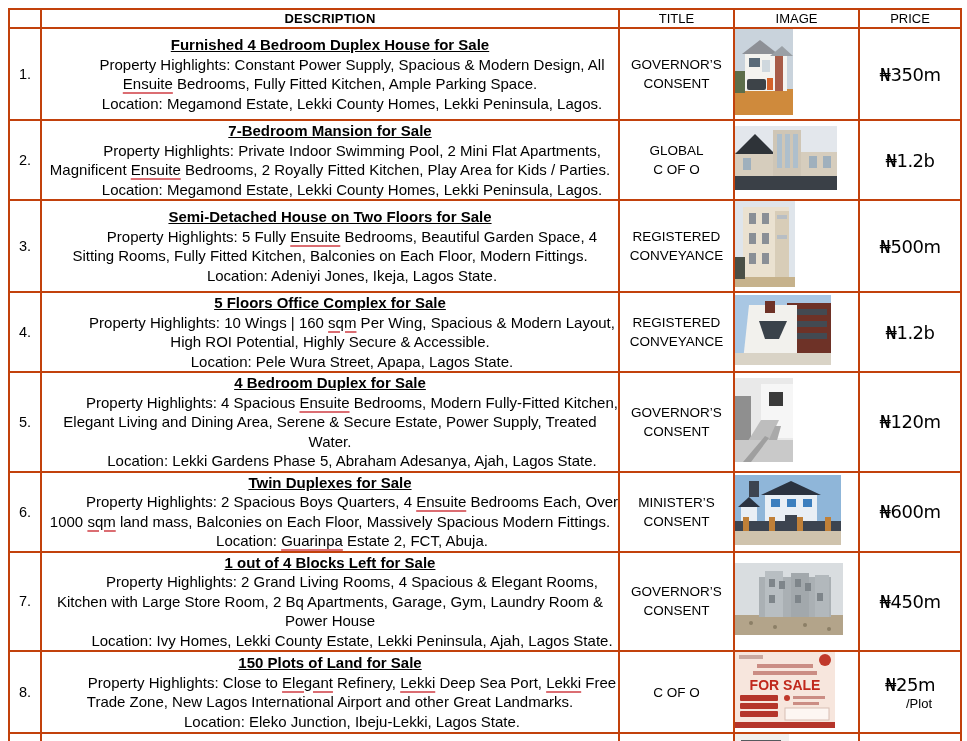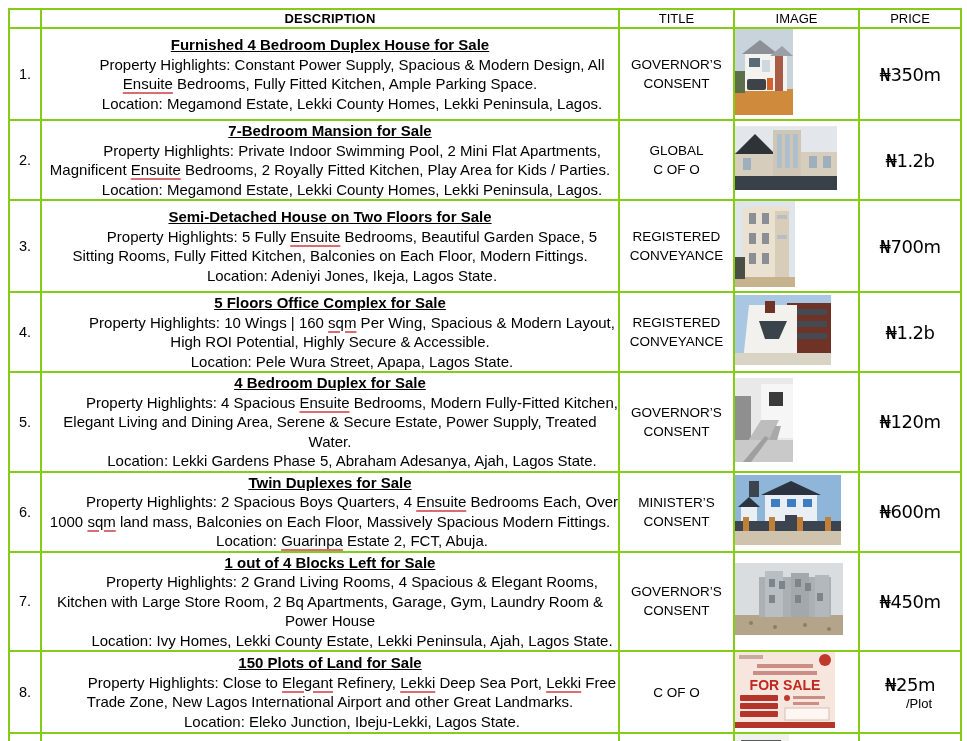--- a/index.html
+++ b/index.html
@@ -1,18 +1,18 @@
 <!DOCTYPE html>
 <html><head>
 <meta charset="utf-8">
 <style>
   html,body{margin:0;padding:0;background:#ffffff;}
   body{width:967px;height:741px;overflow:hidden;font-family:"Liberation Sans",sans-serif;color:#000;}
   table.listing{border-collapse:collapse;table-layout:fixed;margin:8px 0 0 8px;width:952px;}
-  table.listing td,table.listing th{border:2px solid #84cc16;padding:0;overflow:hidden;}
+  table.listing td,table.listing th{border:2px solid #c2410c;padding:0;overflow:hidden;}
   col.c-num{width:32px;} col.c-desc{width:578px;} col.c-title{width:115px;}
   col.c-img{width:125px;} col.c-price{width:102px;}
   tr.hdr{height:17px;}
   th{font-size:13px;font-weight:normal;text-align:center;vertical-align:middle;line-height:17px;}
   th.bold{font-weight:bold;letter-spacing:.2px;}
   td.num{text-align:center;vertical-align:middle;font-size:14.5px;}
   td.desc{text-align:center;vertical-align:middle;font-size:15px;line-height:19.5px;padding:1px 8px;}
   .d-head{font-weight:bold;text-decoration:underline;}
   .lbl{font-weight:normal;margin-left:44px;}
   td.title{text-align:center;vertical-align:middle;font-size:13.5px;line-height:19px;white-space:pre-line;}
@@ -104,21 +104,21 @@
     </td>
     <td class="price">
           <div class="price-val">₦1.2b</div>
         </td>
   </tr>
 
   <tr class="rh3">
     <td class="num">3.</td>
     <td class="desc">
       <div class="d-head">Semi-Detached House on Two Floors for Sale</div>
-      <div><span class="lbl">Property Highlights:</span><span><span> 5 Fully </span><span class="sp-err">Ensuite</span><span> Bedrooms, Beautiful Garden Space, 5 Sitting Rooms, Fully Fitted Kitchen, Balconies on Each Floor, Modern Fittings.</span></span></div>
+      <div><span class="lbl">Property Highlights:</span><span><span> 5 Fully </span><span class="sp-err">Ensuite</span><span> Bedrooms, Beautiful Garden Space, 4 Sitting Rooms, Fully Fitted Kitchen, Balconies on Each Floor, Modern Fittings.</span></span></div>
       <div><span class="lbl">Location:</span><span><span> Adeniyi Jones, Ikeja, Lagos State.</span></span></div>
     </td>
     <td class="title">REGISTERED
 CONVEYANCE</td>
     <td class="img">
       <span class="ph" role="img" aria-label="cream three-storey semi-detached house with balconies">
         <svg width="60" height="86" viewBox="0 0 60 86">
           <rect width="60" height="86" fill="#dfe5eb"></rect>
           <rect x="8" y="6" width="46" height="70" fill="#eae1d0"></rect>
           <rect x="40" y="10" width="14" height="66" fill="#d8cdb8"></rect>
@@ -129,21 +129,21 @@
           <rect x="14" y="52" width="7" height="11" fill="#8a8f96"></rect>
               <rect x="27" y="52" width="7" height="11" fill="#8a8f96"></rect>
           <rect x="42" y="14" width="10" height="4" fill="#b8bec4"></rect>
               <rect x="42" y="34" width="10" height="4" fill="#b8bec4"></rect>
           <rect x="0" y="76" width="60" height="10" fill="#c6b28c"></rect>
           <rect x="0" y="56" width="10" height="22" fill="#4a4f46"></rect>
         </svg>
       </span>
     </td>
     <td class="price">
-          <div class="price-val">₦700m</div>
+          <div class="price-val">₦500m</div>
         </td>
   </tr>
 
   <tr class="rh4">
     <td class="num">4.</td>
     <td class="desc">
       <div class="d-head">5 Floors Office Complex for Sale</div>
       <div><span class="lbl">Property Highlights:</span><span><span> 10 Wings | 160 </span><span class="sp-err">sqm</span><span> Per Wing, Spacious &amp; Modern Layout, High ROI Potential, Highly Secure &amp; Accessible.</span></span></div>
       <div><span class="lbl">Location:</span><span><span> Pele Wura Street, Apapa, Lagos State.</span></span></div>
     </td>

